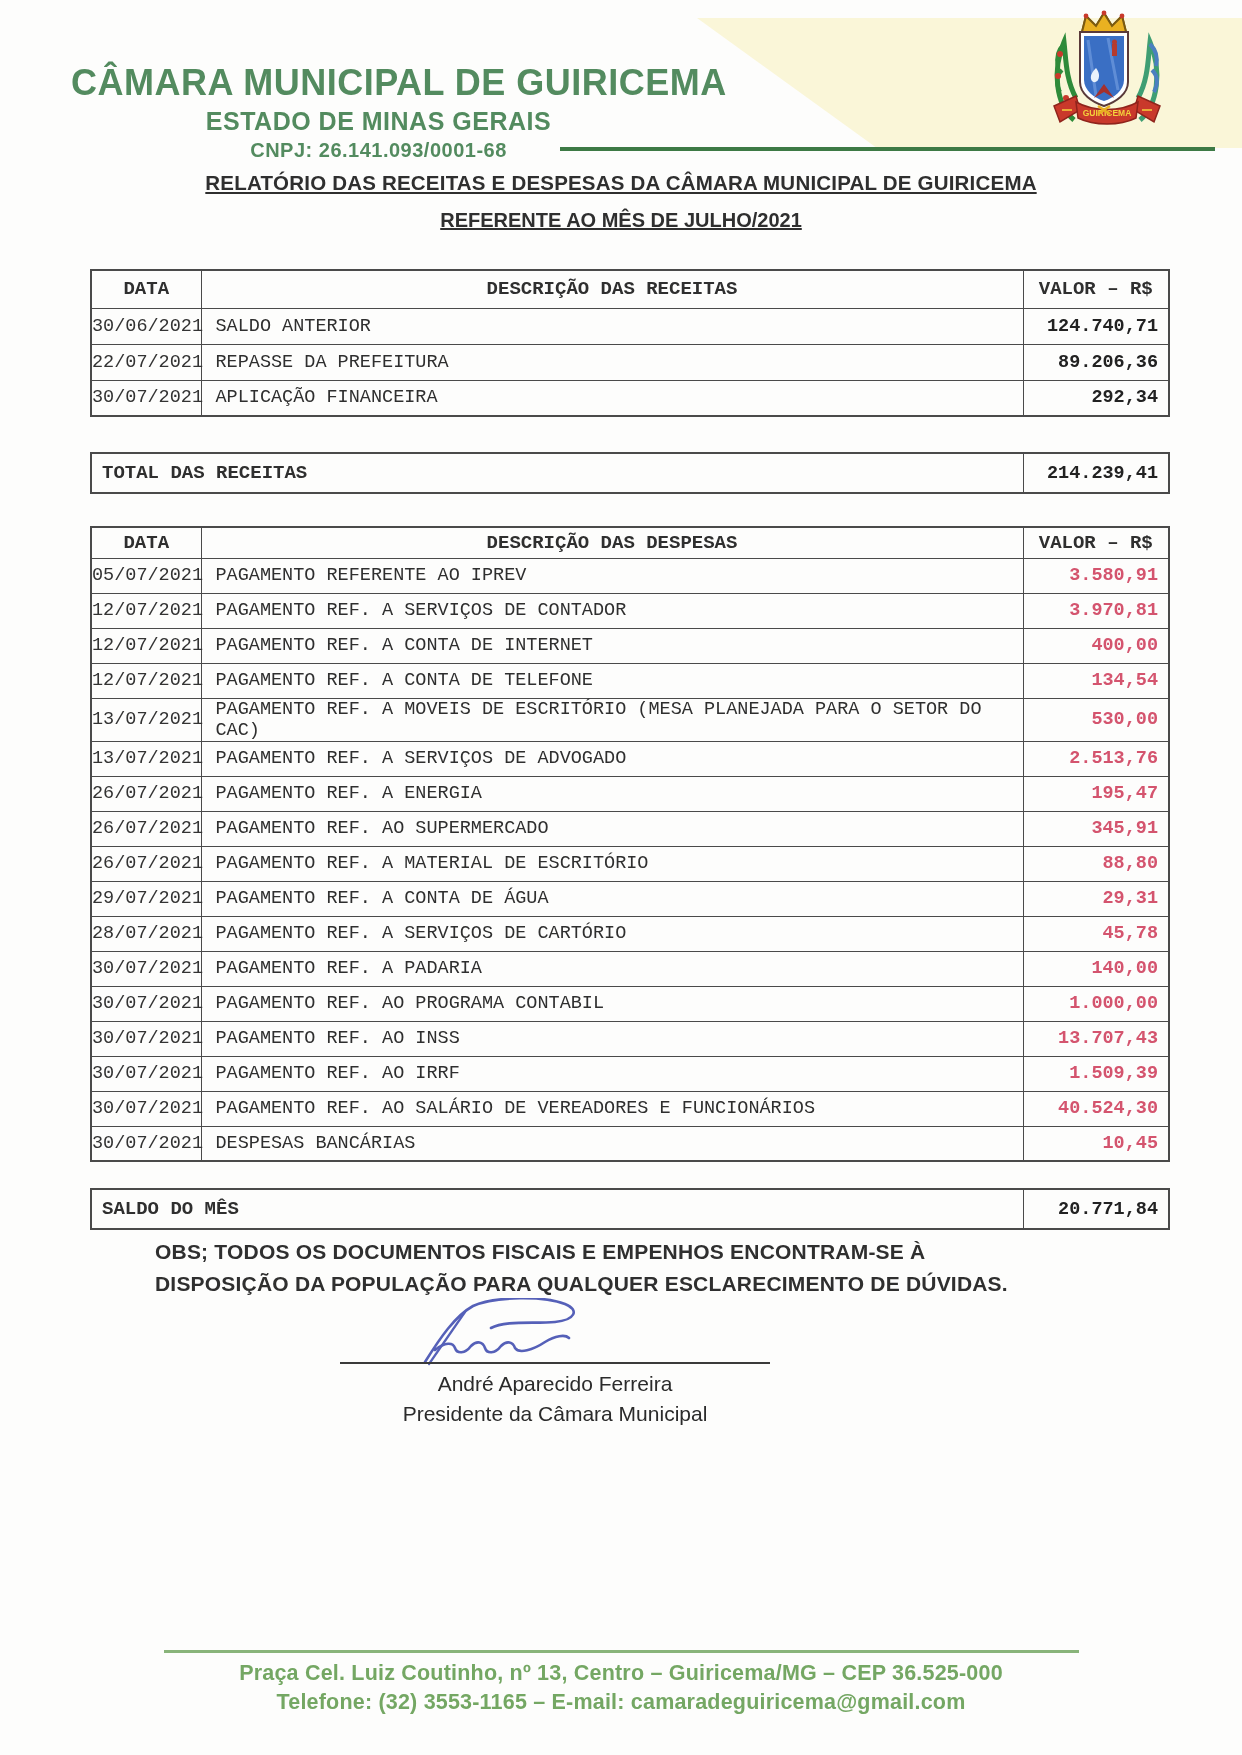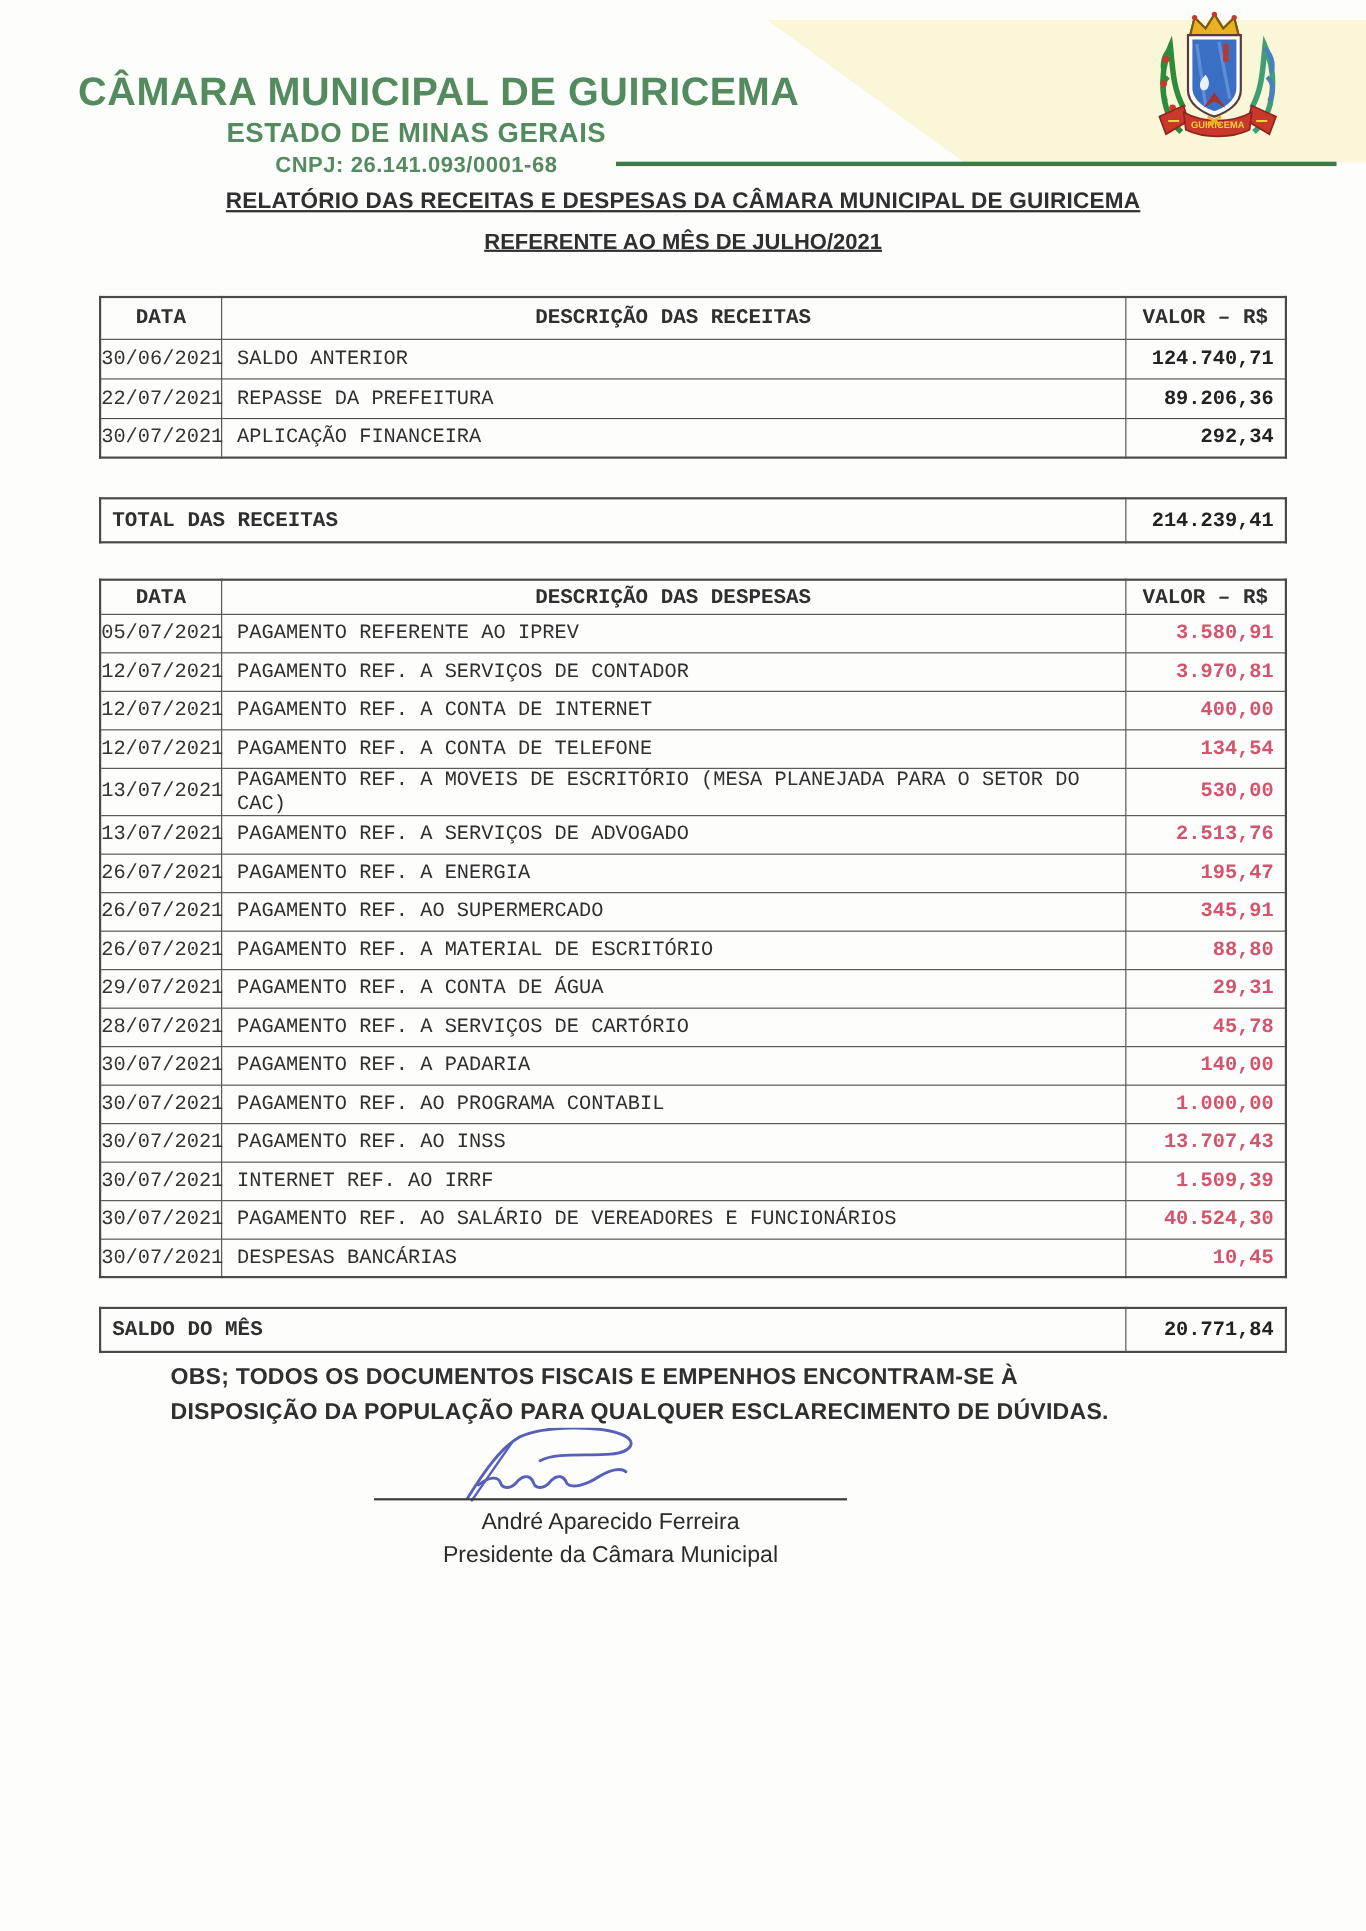--- a/index.html
+++ b/index.html
@@ -279,21 +279,21 @@
         </tr>
 
         <tr>
           <td class="c-data">30/07/2021</td>
           <td class="c-desc">PAGAMENTO REF. AO INSS</td>
           <td class="c-valor">13.707,43</td>
         </tr>
 
         <tr>
           <td class="c-data">30/07/2021</td>
-          <td class="c-desc">INTERNET REF. AO IRRF</td>
+          <td class="c-desc">PAGAMENTO REF. AO IRRF</td>
           <td class="c-valor">1.509,39</td>
         </tr>
 
         <tr>
           <td class="c-data">30/07/2021</td>
           <td class="c-desc">PAGAMENTO REF. AO SALÁRIO DE VEREADORES E FUNCIONÁRIOS</td>
           <td class="c-valor">40.524,30</td>
         </tr>
 
         <tr>
@@ -326,14 +326,19 @@
       <path d="M30 64 C45 40 60 18 78 8 C100 -2 150 -2 170 6 C185 12 180 22 160 24 C140 26 110 22 96 30
                M40 52 C50 44 58 44 60 50 C62 56 70 56 76 48 C82 42 88 44 90 50 C92 56 100 56 106 48
                C112 42 118 44 120 50 C124 56 138 52 150 44 C160 38 170 36 174 40" fill="none" stroke="#5560b8" stroke-width="2.6" stroke-linecap="round"></path>
       <path d="M34 66 L70 14" fill="none" stroke="#5560b8" stroke-width="2.2" stroke-linecap="round"></path>
     </svg>
     <div class="sig-line"></div>
     <div class="sig-name">André Aparecido Ferreira</div>
     <div class="sig-role">Presidente da Câmara Municipal</div>
   </div>
 
+  <div class="footer">
+    <div class="footer-rule"></div>
+    <div class="footer-line">Praça Cel. Luiz Coutinho, nº 13, Centro – Guiricema/MG – CEP 36.525-000</div>
+    <div class="footer-line">Telefone: (32) 3553-1165 – E-mail: camaradeguiricema@gmail.com</div>
+  </div>
 
 </div>
 
 </body></html>

